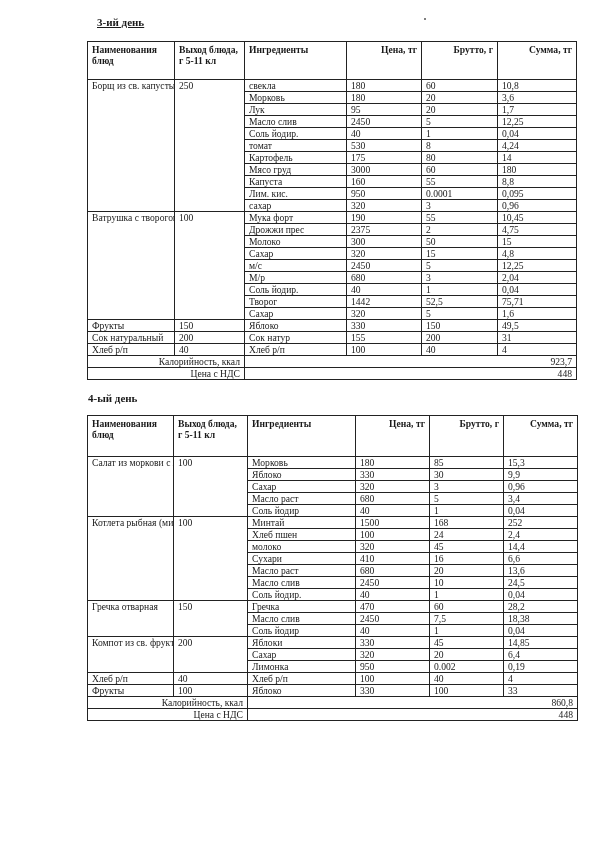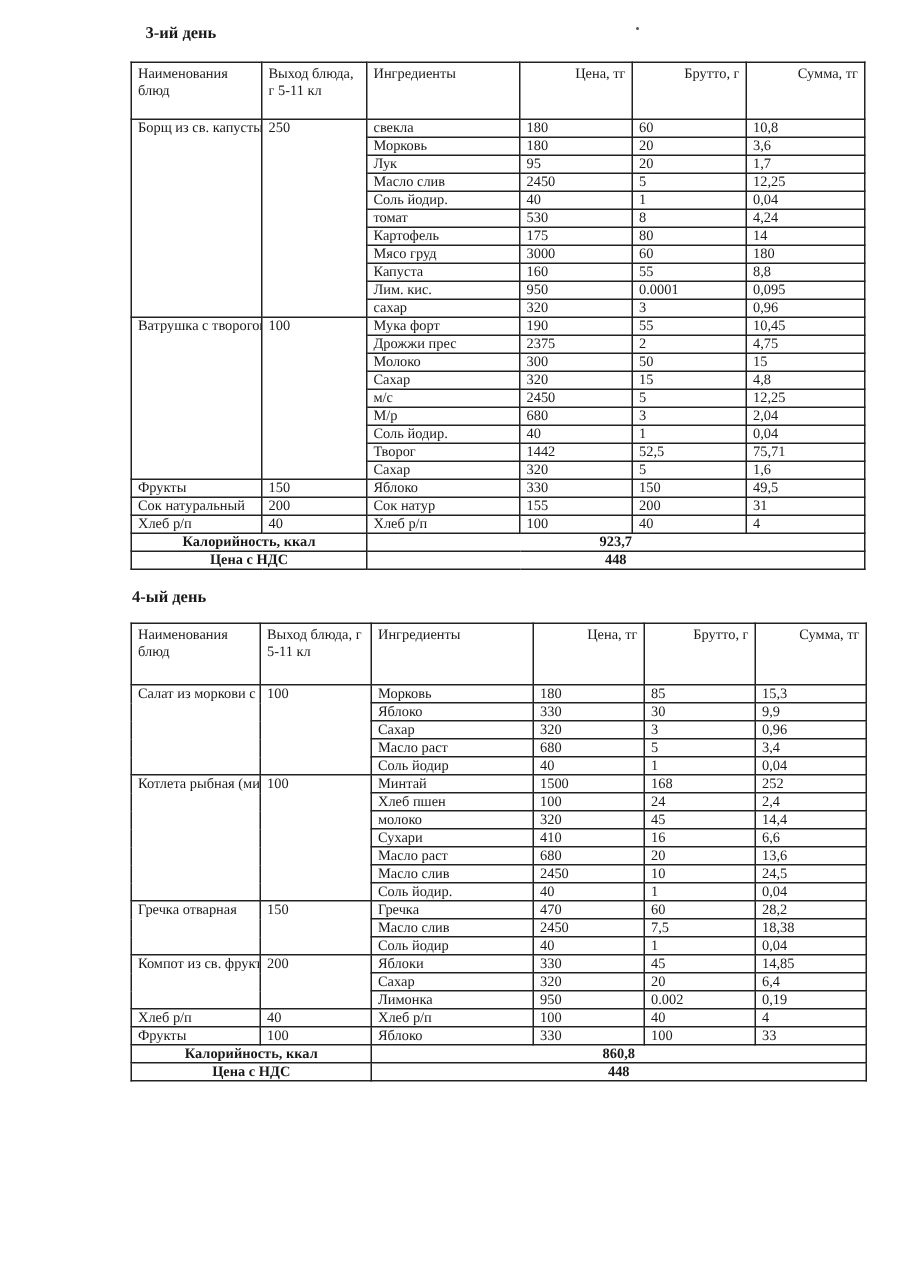--- a/index.html
+++ b/index.html
@@ -3,39 +3,39 @@
   <meta charset="utf-8">
   <style>
     html, body { margin: 0; padding: 0; }
     body {
       width: 600px; height: 849px; background: #ffffff; position: relative; overflow: hidden;
       font-family: "Liberation Serif", "DejaVu Serif", serif; color: #1a1a1a;
     }
     .day-title {
       position: absolute; font-weight: bold; font-size: 11px; left: 97px;
     }
-    #day3-title { top: 16px; }
+    #day3-title { top: 16px; text-decoration: underline; }
     #day4-title { top: 392px; left: 88px; }
     table.menu {
       position: absolute; left: 87px; border-collapse: collapse;
       font-size: 9.6px; line-height: 11px; table-layout: fixed;
     }
     #table-day3 { top: 41px; width: 489px; }
     #table-day4 { top: 415px; width: 490px; }
     table.menu td, table.menu th {
       border: 1px solid #222; padding: 0 4px; vertical-align: top; overflow: hidden; white-space: nowrap;
     }
-    table.menu th { font-weight: normal; text-align: left; padding-top: 2px; white-space: normal; }
+    table.menu th { font-weight: bold; text-align: left; padding-top: 2px; white-space: normal; }
     table.menu th.c { text-align: right; }
     #table-day3 thead tr { height: 38px; }
     #table-day4 thead tr { height: 41px; }
     table.menu tbody tr { height: 11.6px; }
     #table-day4 tbody tr { height: 11.9px; }
     td.dish, td.yield { white-space: normal; padding-top: 1px; }
-    tr.summary td { text-align: center; font-weight: bold; }
+    tr.summary td { text-align: right; font-weight: normal; }
     col.c1 { width: 87px; } col.c2 { width: 70px; } col.c3 { width: 102px; }
     col.c4 { width: 75px; } col.c5 { width: 76px; } col.c6 { width: 79px; }
     #table-day4 col.c1 { width: 86px; } #table-day4 col.c2 { width: 74px; }
     #table-day4 col.c3 { width: 108px; } #table-day4 col.c4 { width: 74px; }
     #table-day4 col.c5 { width: 74px; } #table-day4 col.c6 { width: 74px; }
     .speck { position: absolute; width: 2px; height: 2px; background: #555; border-radius: 1px; }
   </style>
 </head>
 <body>
 

